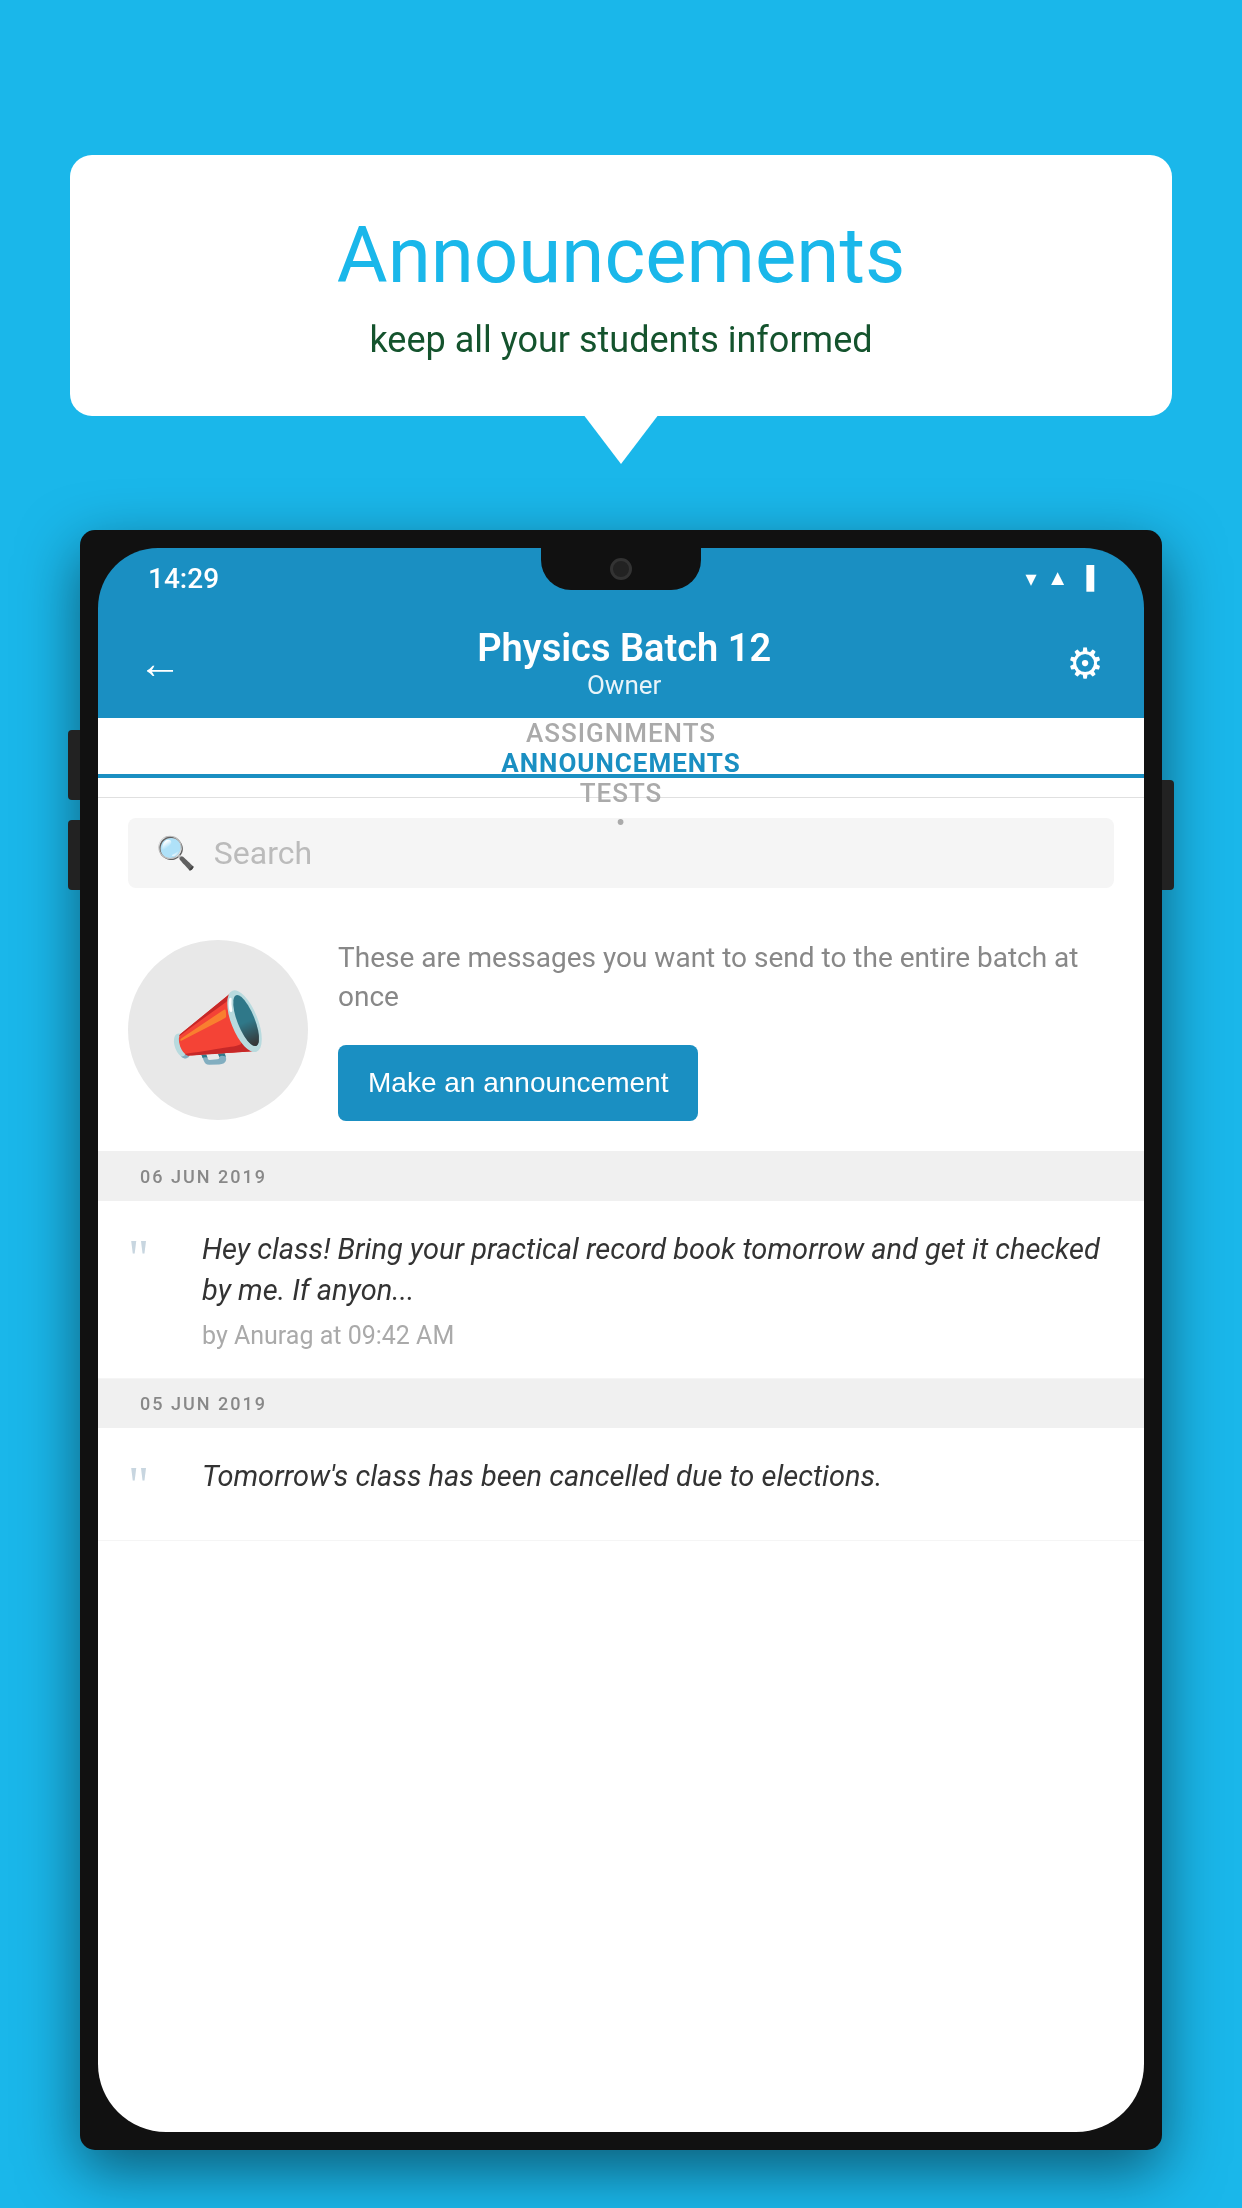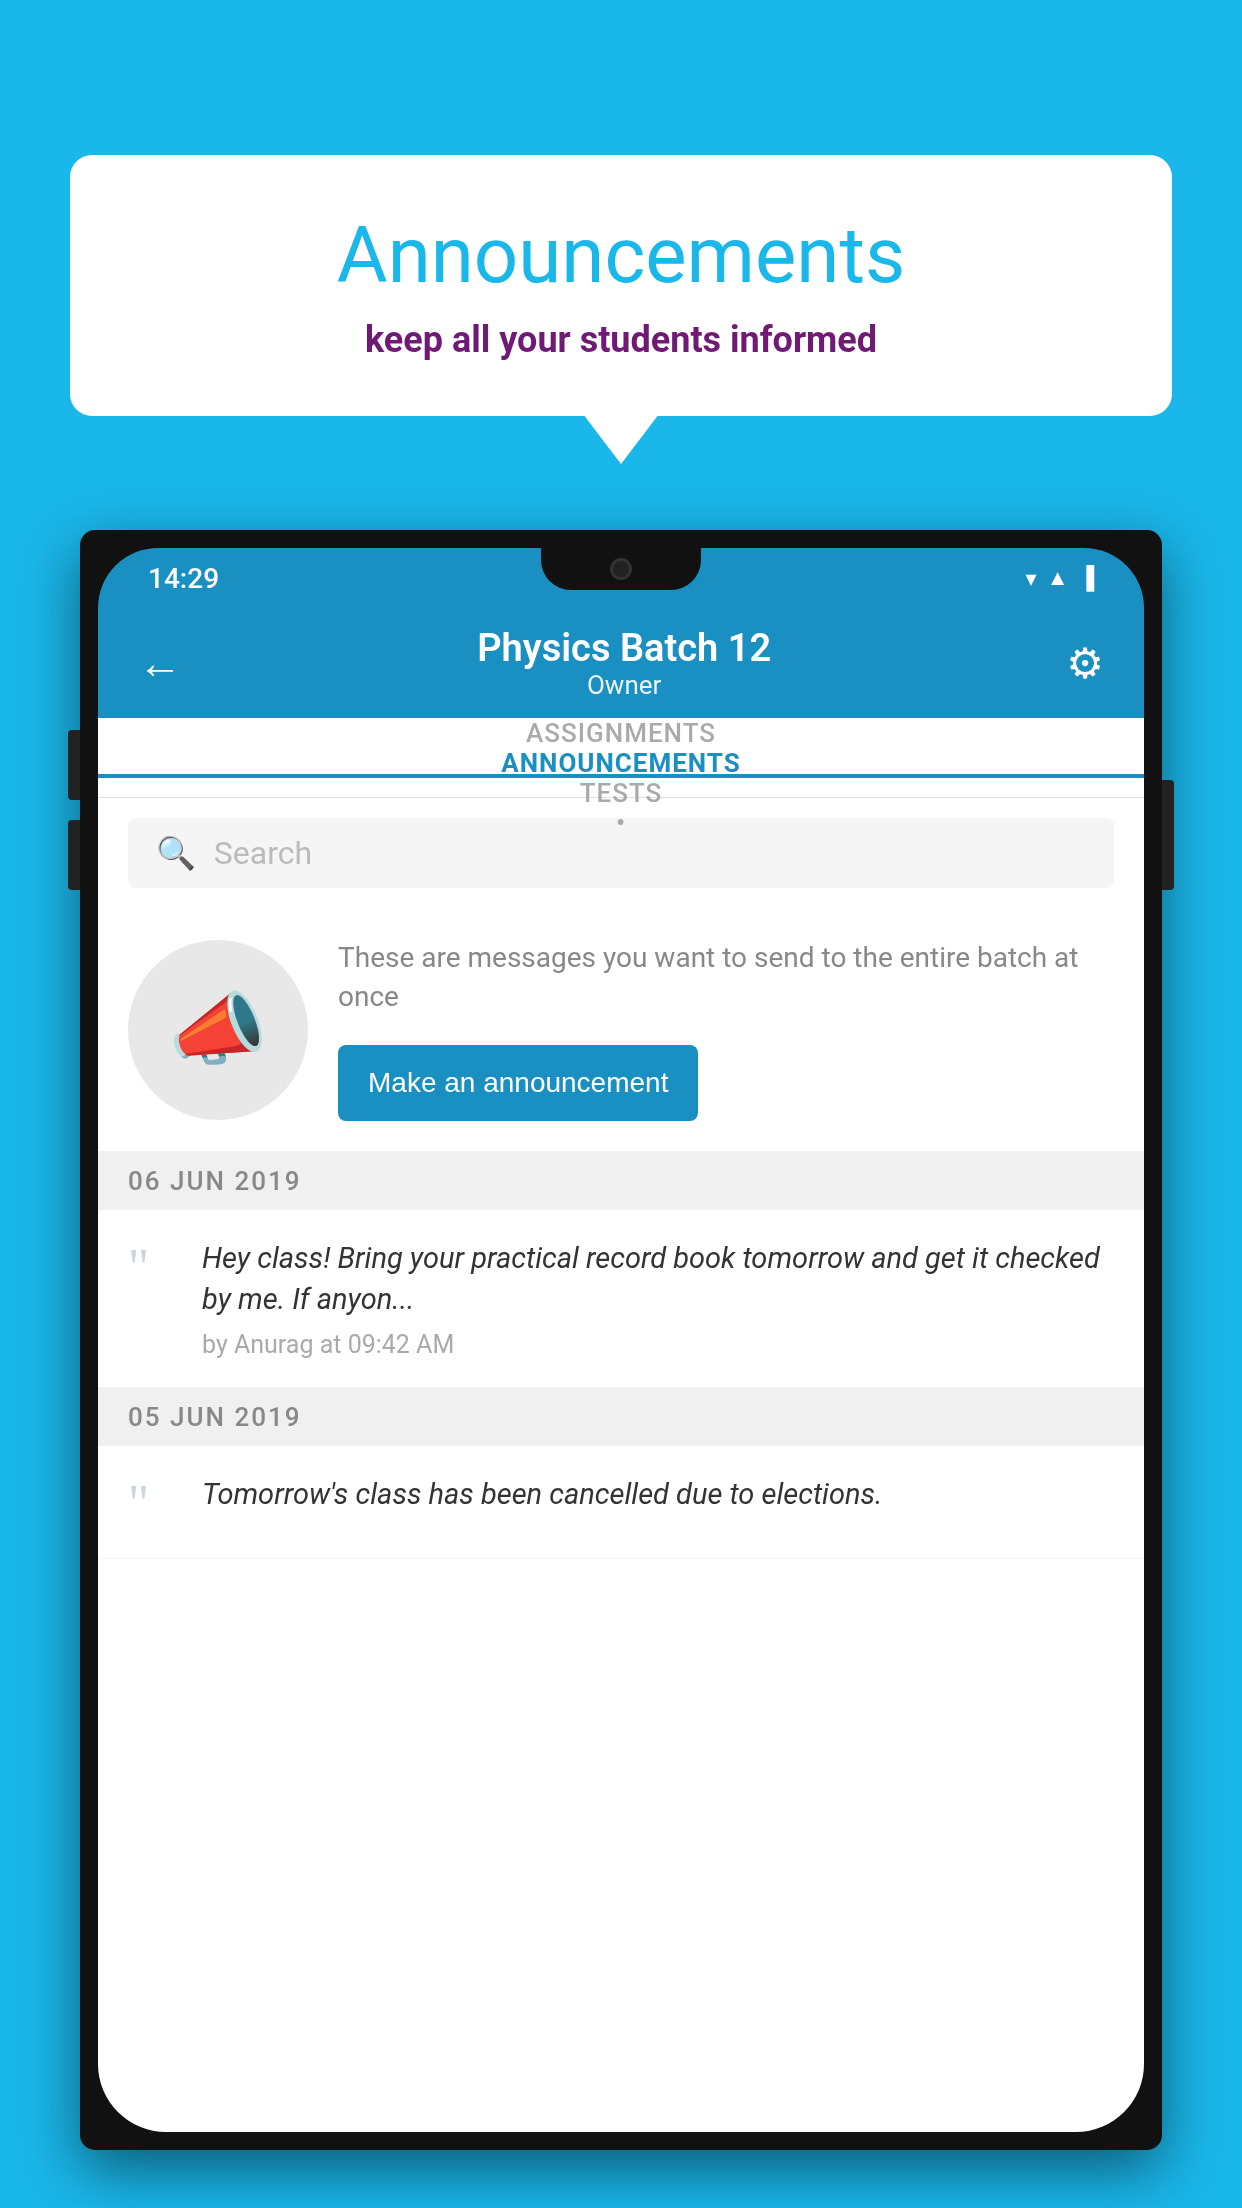--- a/index.html
+++ b/index.html
@@ -48,22 +48,22 @@
 
     .speech-bubble .title {
       font-size: 78px;
       color: #1ab7ea;
       font-weight: 400;
       margin-bottom: 18px;
     }
 
     .speech-bubble .subtitle {
       font-size: 36px;
-      color: #701a75;
-      font-weight: 700;
+      color: #14532d;
+      font-weight: 400;
     }
 
     
     .phone-wrapper {
       position: absolute;
       top: 530px;
       left: 80px;
       right: 80px;
       bottom: 0;
     }
@@ -286,22 +286,22 @@
       font-weight: 500;
       cursor: pointer;
       text-align: right;
       align-self: flex-start;
       min-width: 280px;
     }
 
     
     .date-separator {
       background: #f0f0f0;
-      padding: 14px 30px;
-      font-size: 26px;
+      padding: 14px 42px;
+      font-size: 18px;
       color: #888;
       font-weight: 500;
       letter-spacing: 2px;
     }
 
     
     .announcement-item {
       background: white;
       display: flex;
       align-items: flex-start;

